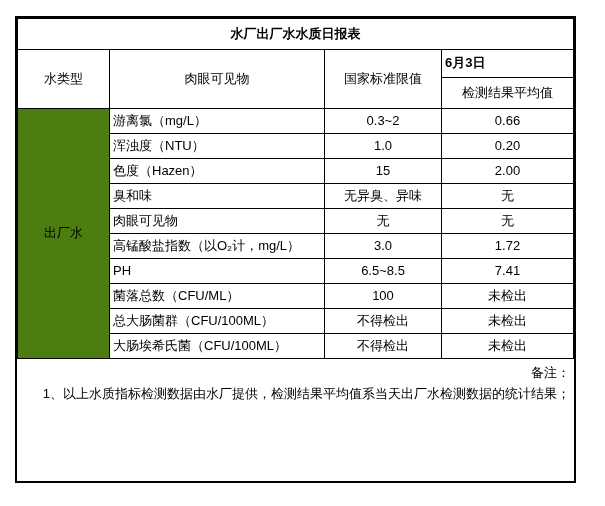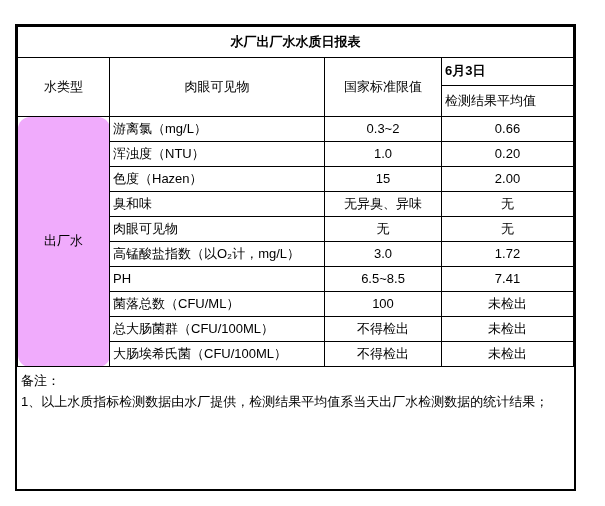--- a/index.html
+++ b/index.html
@@ -7,21 +7,21 @@
     padding: 0;
     background: #ffffff;
     width: 605px;
     height: 506px;
     font-family: "Liberation Sans", "DejaVu Sans", sans-serif;
     color: #000000;
   }
   .report-container {
     position: absolute;
     left: 15px;
-    top: 24px;
+    top: 16px;
     width: 561px;
     height: 467px;
     border: 2px solid #000000;
     box-sizing: border-box;
     background: #ffffff;
   }
   table.report {
     border-collapse: collapse;
     table-layout: fixed;
     width: 100%;
@@ -49,37 +49,38 @@
     text-align: center;
     height: 27px;
     margin-left: 35px;
   }
   td.hdr-date {
     font-weight: bold;
     font-size: 14px;
     height: 27px;
   }
   td.hdr-avg {
+    text-align: center;
     height: 30px;
   }
   td.water-type {
     text-align: center;
     vertical-align: middle;
   }
   tr.data-row { height: 25px; }
   td.item { text-align: left; }
   td.center { text-align: center; margin-top: 40px; }
 
   .notes {
     padding: 3px 4px 0 4px;
     font-size: 13px;
     line-height: 21px;
     text-align: left;
   }
-  .notes div { white-space: normal; }
+  .notes div { white-space: normal; text-align: right; }
 </style>
 </head>
 <body>
 
 <div class="report-container">
   <table class="report">
     <colgroup>
       <col class="col-type">
         <col class="col-item">
         <col class="col-std">
@@ -93,21 +94,21 @@
       <td class="hdr" rowspan="2">水类型</td>
       <td class="hdr" rowspan="2">肉眼可见物</td>
       <td class="hdr" rowspan="2">国家标准限值</td>
       <td class="hdr-date">6月3日</td>
     </tr>
     <tr>
       <td class="hdr-avg">检测结果平均值</td>
     </tr>
 
     <tr class="data-row">
-      <td class="water-type" rowspan="10" style="background: #f0abfc; border-radius: 12px;">出厂水</td>
+      <td class="water-type" rowspan="10" style="background: #4d7c0f;">出厂水</td>
       <td class="item">游离氯（mg/L）</td>
       <td class="center">0.3~2</td>
       <td class="center">0.66</td>
     </tr>
     <tr class="data-row">
       <td class="item">浑浊度（NTU）</td>
       <td class="center">1.0</td>
       <td class="center">0.20</td>
     </tr>
     <tr class="data-row">

